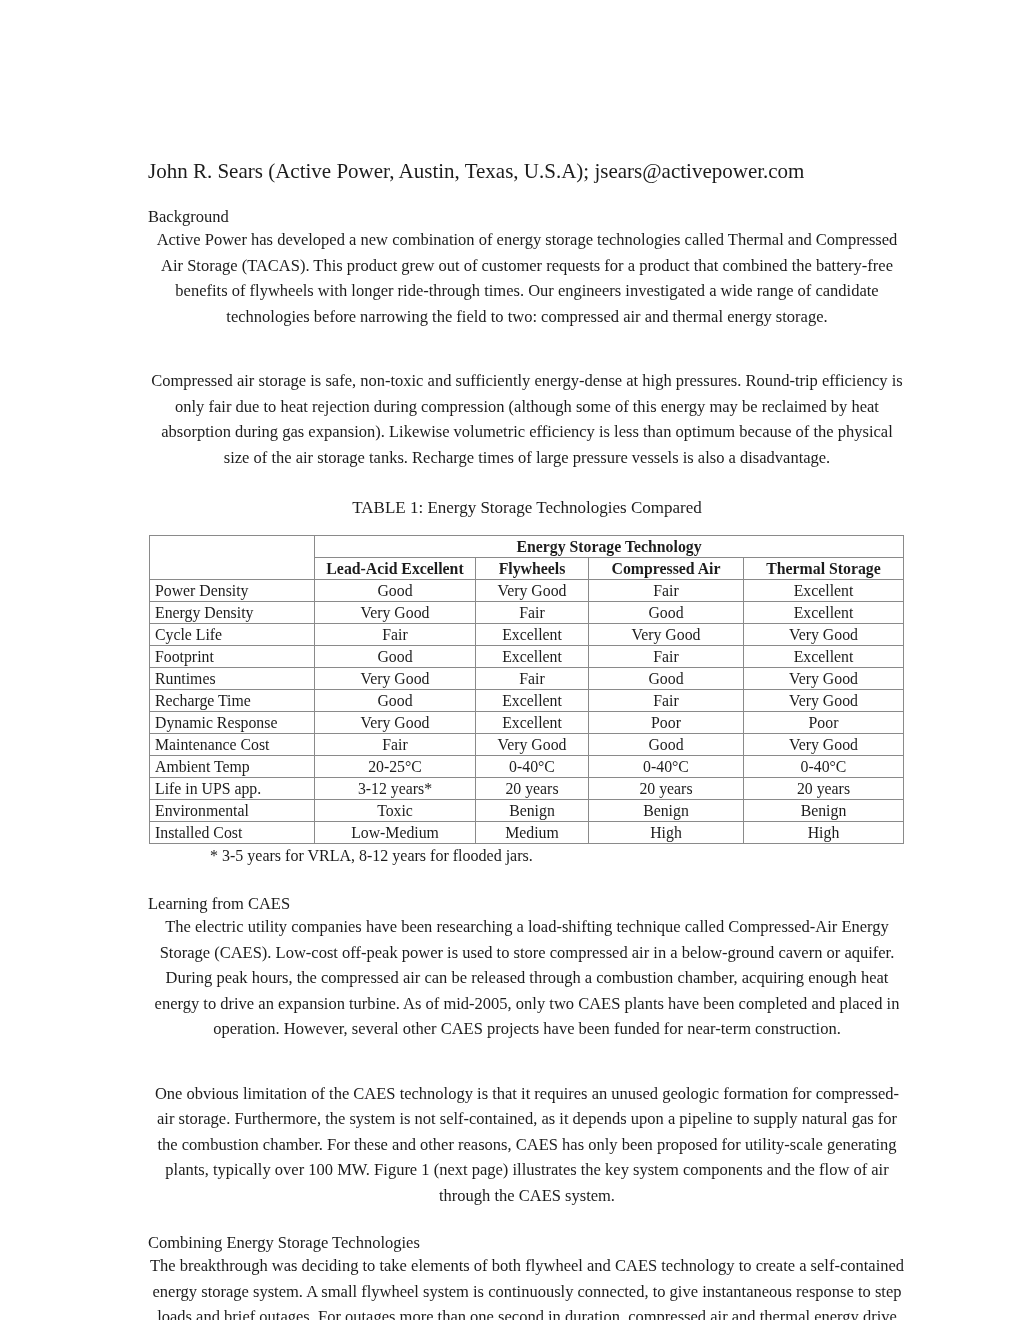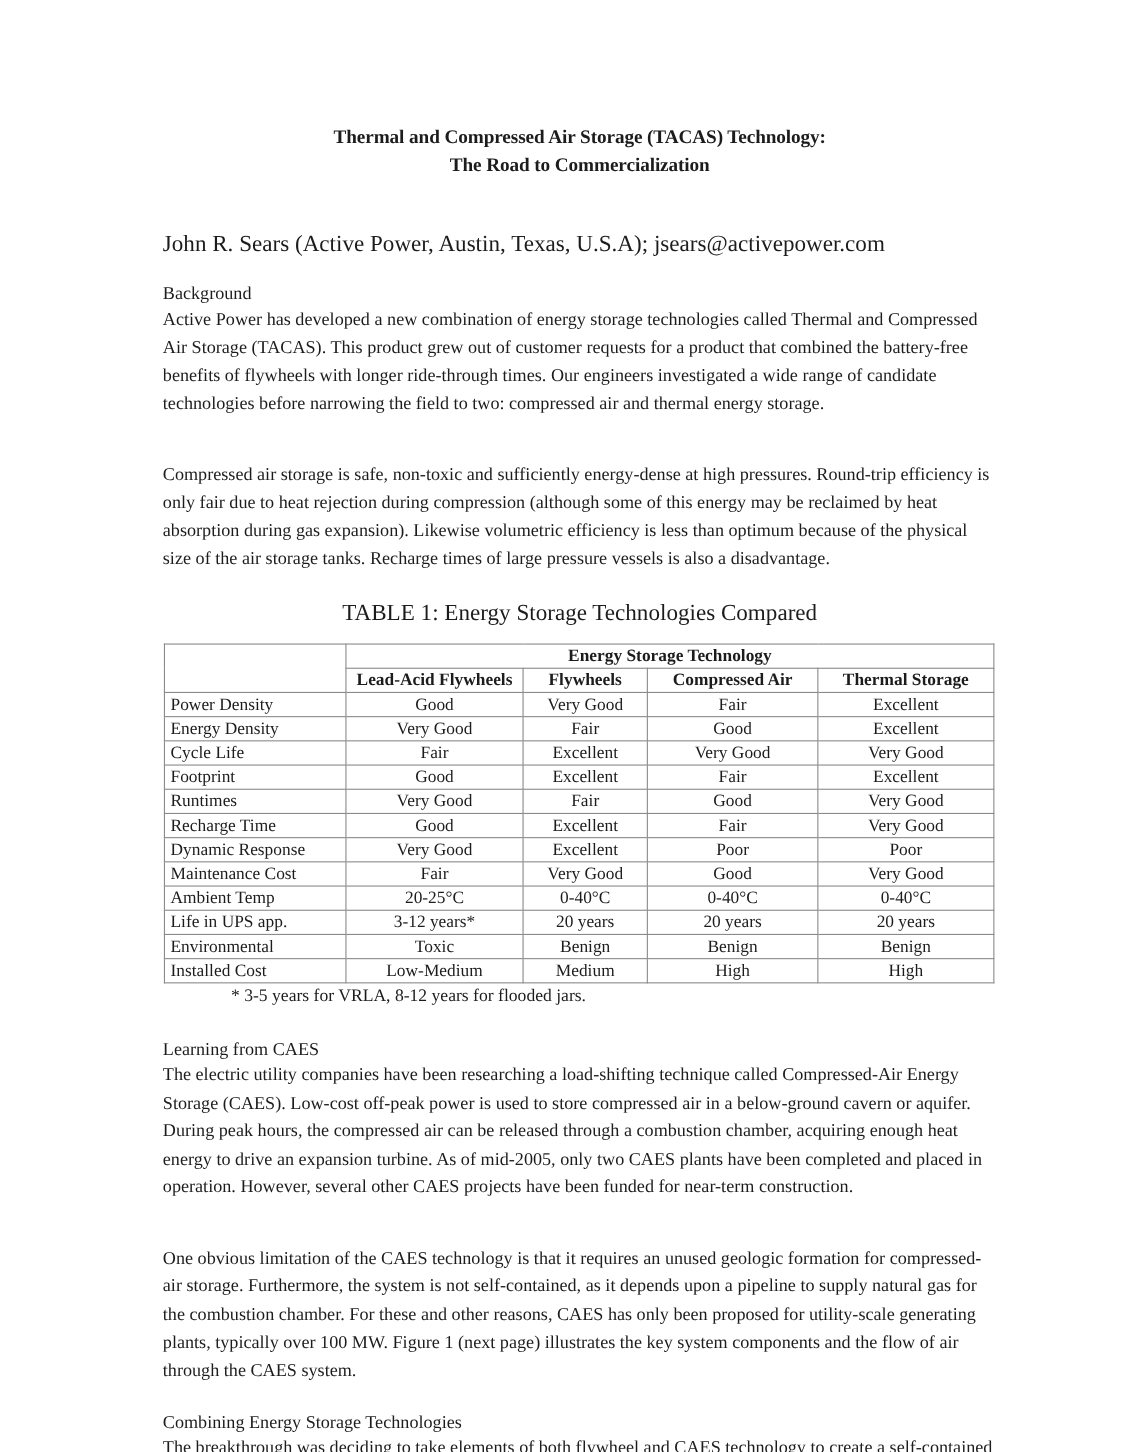--- a/index.html
+++ b/index.html
@@ -48,27 +48,27 @@
     font-weight: normal;
     font-size: 16.5px;
     line-height: 21px;
     margin-top: 24px;
   }
 
   p.body-par {
     font-size: 16.5px;
     line-height: 25.5px;
     margin: 0;
-    text-align: left;
+    text-align: center;
   }
   p.spaced { margin-top: 39px; }
 
   .table-caption {
     text-align: center;
-    font-size: 21px;
+    font-size: 17px;
     line-height: 21px;
     margin-top: 27px;
     margin-bottom: 17px;
   }
 
   table.compare {
     border-collapse: collapse;
     width: 754px;
     margin: 1px;
     font-size: 15.8px;
@@ -107,24 +107,20 @@
   }
 
   .gap-after-table { margin-top: 27px; }
 </style>
 </head>
 <body>
 
 <div class="page">
   <div class="content">
 
-    <div class="doc-title">
-      <span>Thermal and Compressed Air Storage (TACAS) Technology:</span>
-      <span class="line2">The Road to Commercialization</span>
-    </div>
 
     <div class="author">John R. Sears (Active Power, Austin, Texas, U.S.A); jsears@activepower.com</div>
 
     <div class="section-heading">Background</div>
     <p class="body-par">Active Power has developed a new combination of energy storage technologies called Thermal and Compressed Air Storage (TACAS). This product grew out of customer requests for a product that combined the battery-free benefits of flywheels with longer ride-through times. Our engineers investigated a wide range of candidate technologies before narrowing the field to two: compressed air and thermal energy storage.</p>
     <p class="body-par spaced">Compressed air storage is safe, non-toxic and sufficiently energy-dense at high pressures. Round-trip efficiency is only fair due to heat rejection during compression (although some of this energy may be reclaimed by heat absorption during gas expansion). Likewise volumetric efficiency is less than optimum because of the physical size of the air storage tanks. Recharge times of large pressure vessels is also a disadvantage.</p>
 
     <div class="table-caption">TABLE 1: Energy Storage Technologies Compared</div>
 
     <table class="compare">
@@ -134,21 +130,21 @@
           <col class="c2">
           <col class="c3">
           <col class="c4">
       </colgroup>
       <thead>
         <tr>
           <th rowspan="2"></th>
           <th colspan="4">Energy Storage Technology</th>
         </tr>
         <tr>
-          <th>Lead-Acid Flywheels</th>
+          <th>Lead-Acid Excellent</th>
           <th>Flywheels</th>
           <th>Compressed Air</th>
           <th>Thermal Storage</th>
         </tr>
       </thead>
       <tbody>
         <tr>
           <td class="rowlabel">Power Density</td>
           <td class="val">Good</td>
           <td class="val">Very Good</td>

